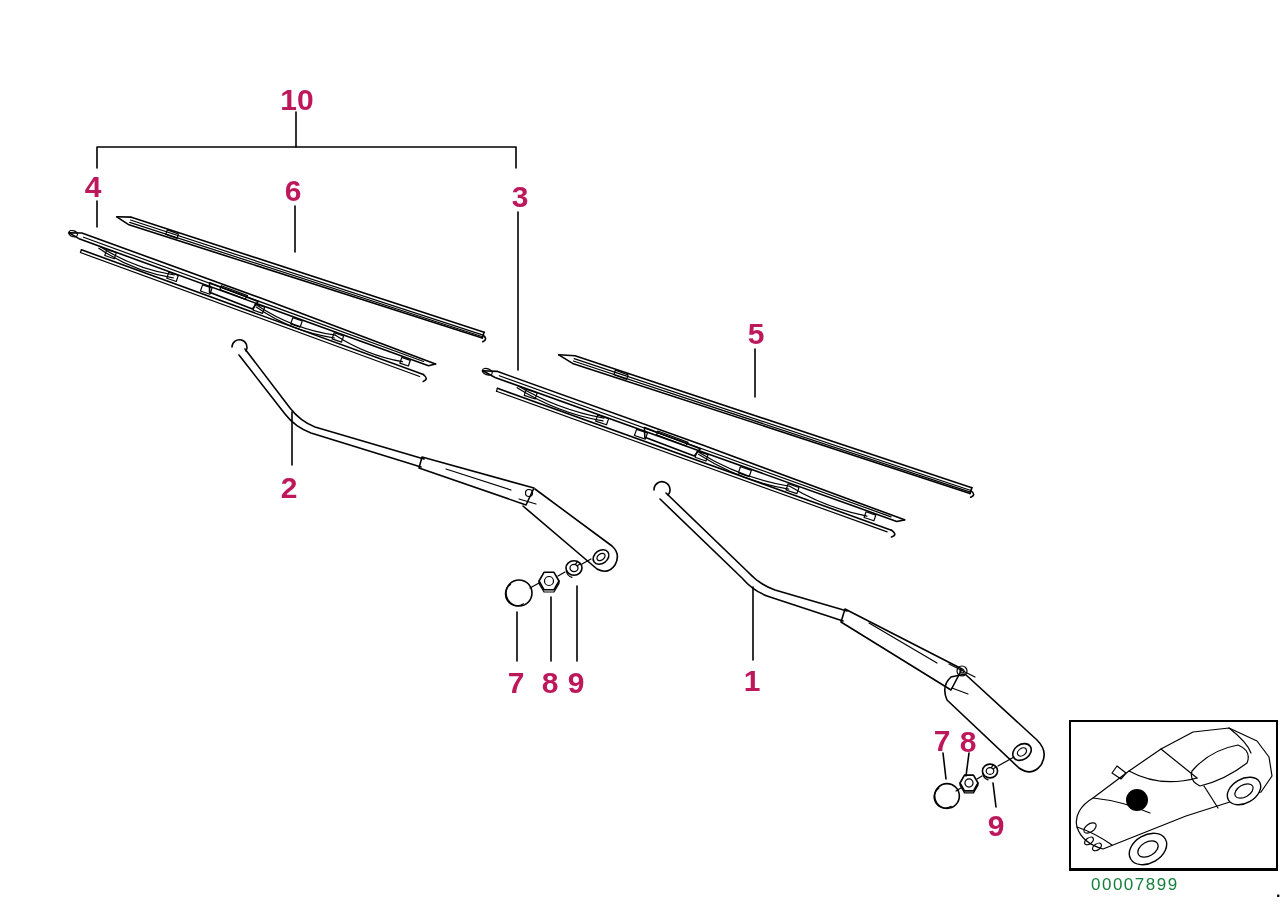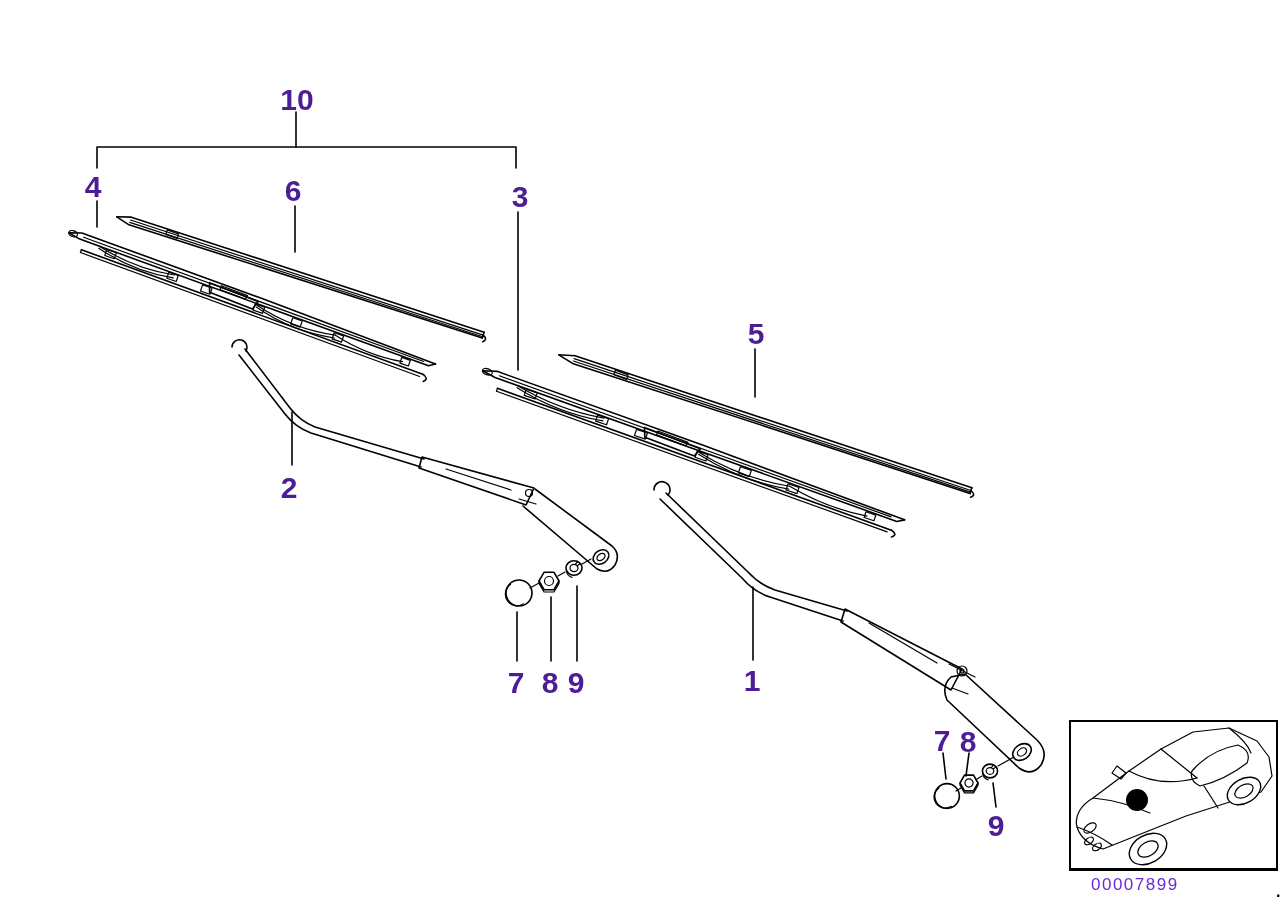--- a/index.html
+++ b/index.html
@@ -5,23 +5,23 @@
   html,body{margin:0;padding:0;background:#fff;}
   .stage{position:relative;width:1288px;height:910px;background:#ffffff;overflow:hidden;
          font-family:"Liberation Sans",sans-serif;}
   svg.diagram{position:absolute;left:0;top:0;}
   svg.diagram *{vector-effect:non-scaling-stroke;}
   .stroke{fill:none;stroke:#000;stroke-width:1.6;stroke-linecap:round;stroke-linejoin:round;}
   .thin{stroke-width:1.2;}
   .frame{fill:#fff;stroke:#000;stroke-width:2;}
   .wheel{fill:#fff;stroke:#000;stroke-width:1.4;}
   .callout{position:absolute;transform:translate(-50%,-50%);
-           font:700 30px/1 "Liberation Sans",sans-serif;color:#4c1d95;white-space:nowrap;}
+           font:700 30px/1 "Liberation Sans",sans-serif;color:#be185d;white-space:nowrap;}
   .docnum{position:absolute;font:400 17px/1 "Liberation Sans",sans-serif;
-          letter-spacing:1.5px;color:#6d28d9;text-align:center;}
+          letter-spacing:1.5px;color:#15803d;text-align:center;}
   .corner-mark{position:absolute;font:700 16px/1 "Liberation Sans",sans-serif;color:#000;}
 </style>
 </head>
 <body>
 
 <div class="stage">
 
   <svg class="diagram" width="1288" height="910" viewBox="0 0 1288 910">
 
     <defs>

